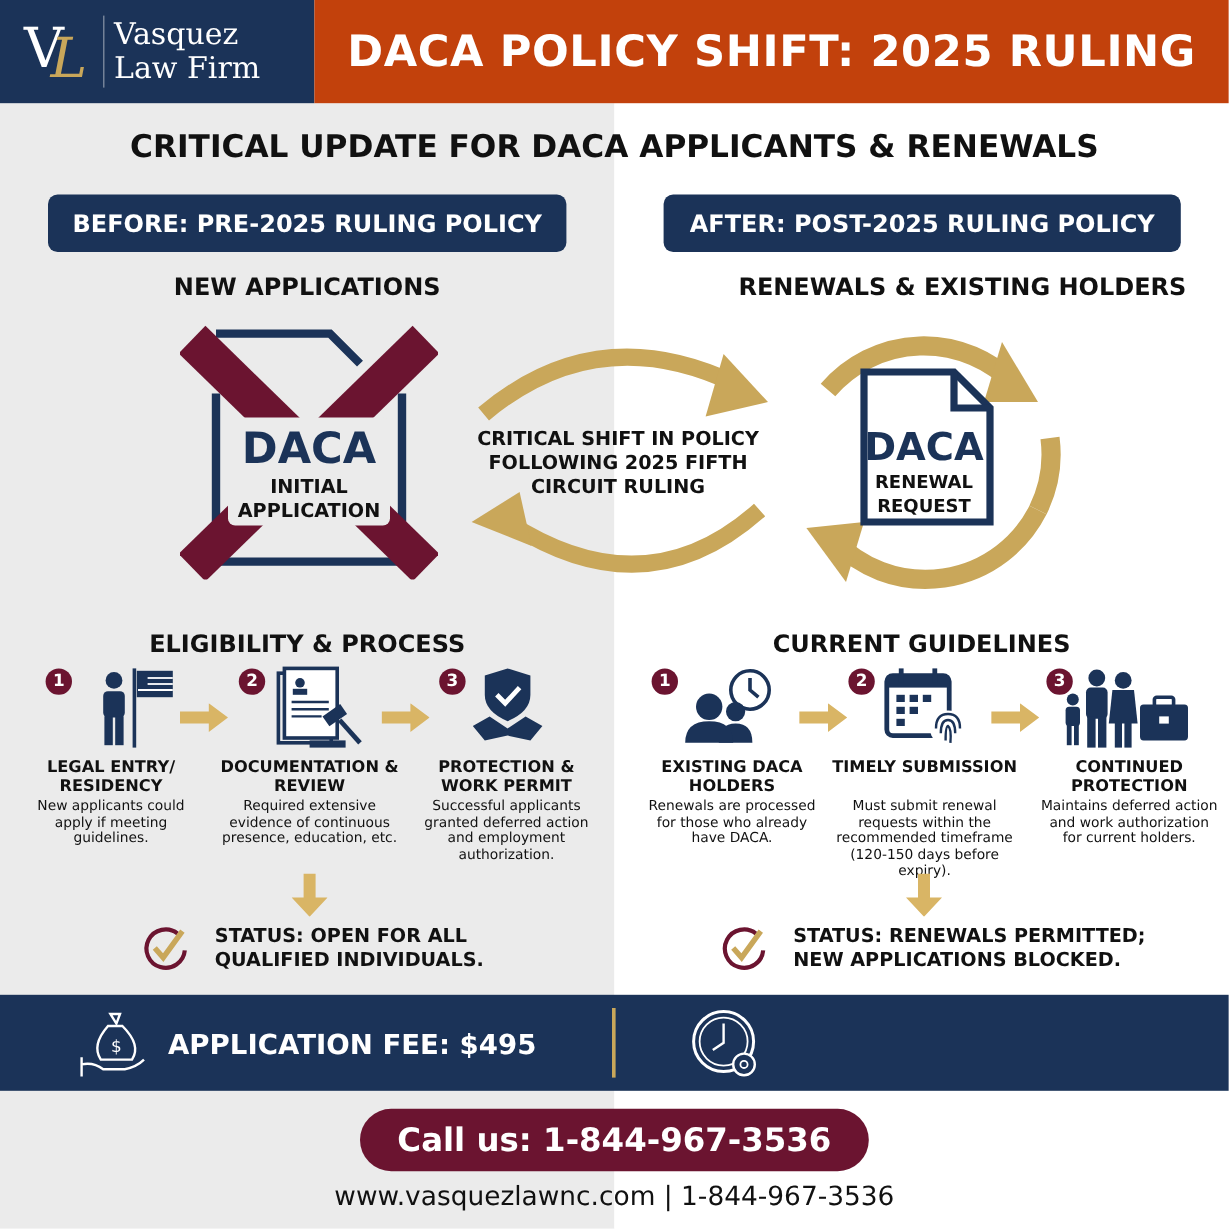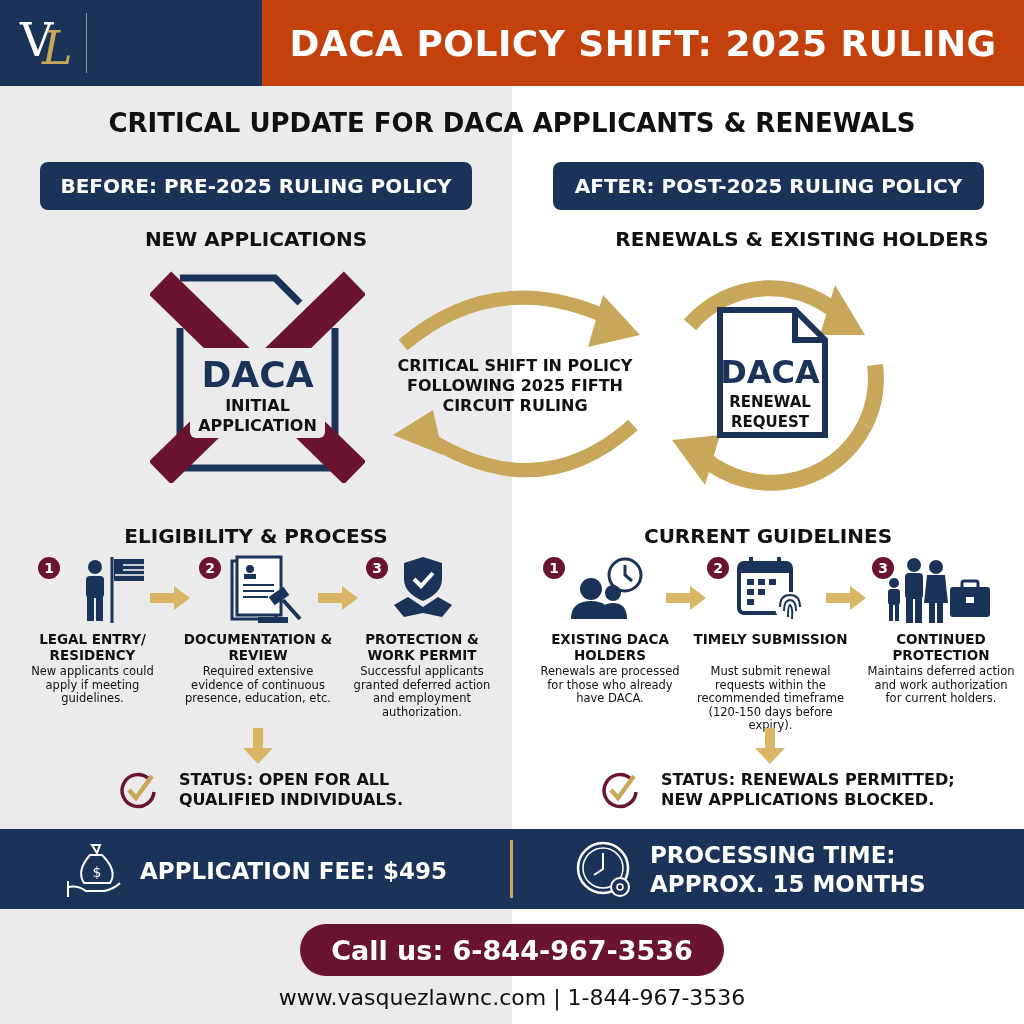--- a/index.html
+++ b/index.html
@@ -67,20 +67,24 @@
 <div class="bg-left"></div>
 <div class="bg-right"></div>
 
 <div class="header">
   <div class="header-logo">
     <div class="logo-mark">
       <span class="v">V</span>
       <span class="l">L</span>
     </div>
     <div class="logo-divider"></div>
+    <div class="logo-text">
+      <div>Vasquez</div>
+      <div>Law Firm</div>
+    </div>
   </div>
   <div class="header-title">DACA POLICY SHIFT: 2025 RULING</div>
 </div>
 
 <div class="main-heading">CRITICAL UPDATE FOR DACA APPLICANTS &amp; RENEWALS</div>
 
 <div class="pill left">BEFORE: PRE-2025 RULING POLICY</div>
 <div class="pill right">AFTER: POST-2025 RULING POLICY</div>
 
 <div class="sub-heading left">NEW APPLICATIONS</div>
@@ -274,21 +278,17 @@
   </div>
   <div class="sep"></div>
   <div class="proc">
     <svg width="62" height="62" viewBox="0 0 62 62">
       <circle cx="29" cy="29" r="25" fill="none" stroke="#fff" stroke-width="2.5"></circle>
       <circle cx="29" cy="29" r="20" fill="none" stroke="#fff" stroke-width="1.5"></circle>
       <polyline points="29,14 29,30 20,36" fill="none" stroke="#fff" stroke-width="2"></polyline>
       <circle cx="46" cy="48" r="9" fill="#1b3358" stroke="#fff" stroke-width="2"></circle>
       <circle cx="46" cy="48" r="3" fill="none" stroke="#fff" stroke-width="1.5"></circle>
     </svg>
-    <div class="txt">
-      <div>PROCESSING TIME:</div>
-      <div>APPROX. 15 MONTHS</div>
-    </div>
   </div>
 </div>
 
-<div class="call">Call us: 6-844-967-3536</div>
+<div class="call">Call us: 1-844-967-3536</div>
 <div class="footer">www.vasquezlawnc.com | 1-844-967-3536</div>
 
 </body></html>

